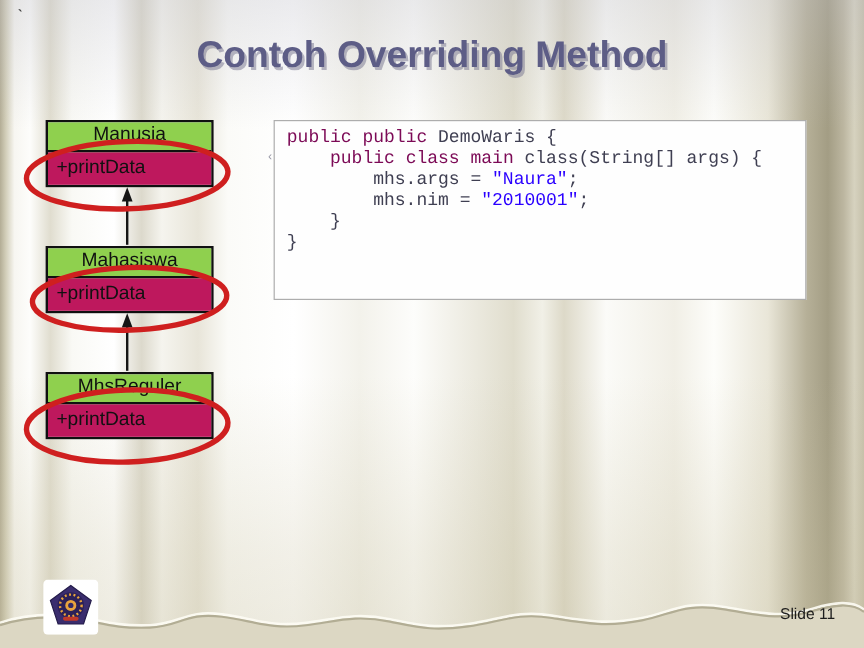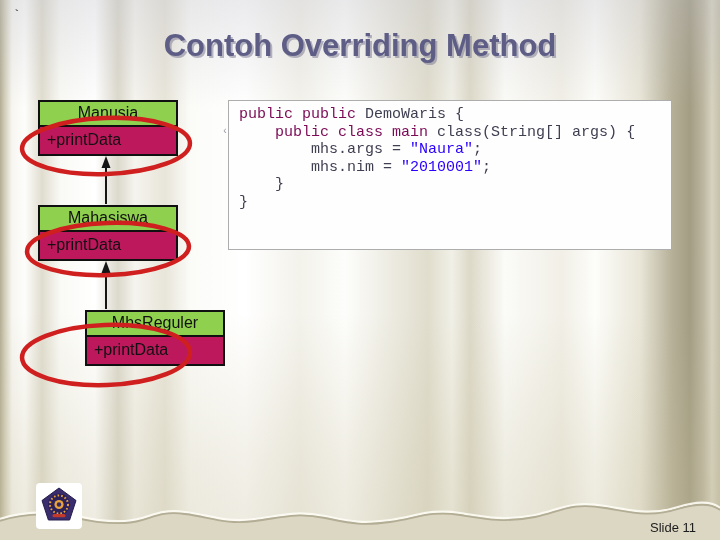--- a/index.html
+++ b/index.html
@@ -25,38 +25,38 @@
   .title{
     position:absolute;left:0;top:28px;width:100%;margin:0;text-align:center;z-index:3;
     font-size:31px;font-weight:700;color:#5d5d86;letter-spacing:0px;
     text-shadow:2px 2px 0 rgba(128,126,150,.55);
   }
   .class-box{position:absolute;left:38px;width:140px;border:2px solid #101010;background:#fff;z-index:3;box-sizing:border-box;}
   .box-header{background:#8fd04e;border-bottom:2px solid #101010;text-align:center;font-size:16px;color:#111;padding:2px 0 3px 0;}
   .box-body{background:#be185d;font-size:16px;color:#111;padding:4px 4px 5px 7px;}
   #box-manusia{top:100px;}
   #box-mahasiswa{top:205px;}
-  #box-mhsreguler{top:310px;margin-left:47px;}
+  #box-mhsreguler{top:310px;}
   .overlay-svg{position:absolute;inset:0;width:720px;height:540px;z-index:4;pointer-events:none;}
   .code-panel{
     position:absolute;left:228px;top:100px;width:444px;height:150px;z-index:3;
     background:#fefefe;border:1px solid #adadad;box-sizing:border-box;
     padding:5px 0 0 10px;
     font-family:"Liberation Mono","DejaVu Sans Mono",monospace;
     font-size:15px;line-height:17.6px;
   }
   .code-line{white-space:pre;}
   .kw{color:#7c0a56;font-weight:normal;}
   .str{color:#2a00ff;}
   .pl{color:#3f3f52;}
   .hl{color:#3f3f52;background:#dcdcdc;}
   .edge-marker{position:absolute;left:-7px;top:22px;font-size:10px;color:#9a9aa8;}
   .wave-svg{position:absolute;left:0;top:490px;width:720px;height:50px;z-index:2;}
   .logo{position:absolute;left:36px;top:483px;width:46px;height:46px;z-index:5;}
-  .slide-number{position:absolute;right:24px;top:520px;z-index:5;font-size:13px;color:#1c1c1c;}
+  .slide-number{position:absolute;right:24px;top:504px;z-index:5;font-size:13px;color:#1c1c1c;}
 </style>
 </head>
 <body>
 
 <div class="slide">
   <div class="v-tint"></div>
 
   <span class="stray">`</span>
 
   <h1 class="title">Contoh Overriding Method</h1>

